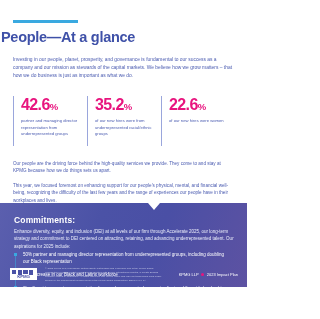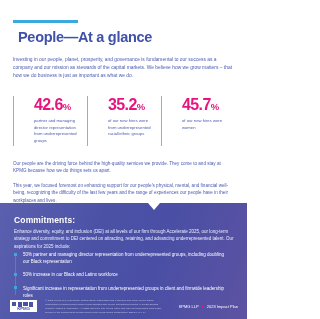--- a/index.html
+++ b/index.html
@@ -23,21 +23,21 @@
     left: 13px;
     top: 20px;
     width: 65px;
     height: 2.5px;
     background: #3aa9e0;
   }
 
   
   .title {
     position: absolute;
-    left: 18px;
+    left: 1px;
     top: 29px;
     font-size: 14.5px;
     font-weight: bold;
     color: #3f51a8;
     letter-spacing: -0.3px;
     white-space: nowrap;
   }
 
   
   .intro {
@@ -54,21 +54,21 @@
   .stats {
     position: absolute;
     left: 13px;
     top: 96px;
     width: 222px;
     height: 50px;
     display: flex;
   }
   .stat {
     flex: 1;
-    padding-left: 20px;
+    padding-left: 7px;
     border-left: 0.7px solid #9aa6dc;
     display: flex;
     flex-direction: column;
   }
   .stat-value {
     font-size: 16px;
     font-weight: bold;
     color: #e8147e;
     letter-spacing: -0.6px;
     line-height: 1;
@@ -96,21 +96,21 @@
     color: #4a5bb0;
   }
   .body-copy p + p { margin-top: 7px; }
 
   
   .panel {
     position: absolute;
     left: 0;
     top: 203px;
     width: 247px;
-    height: 116px;
+    height: 84px;
     background: linear-gradient(110deg, #5b5fae 0%, #4b52a6 38%, #4a4fa5 62%, #5d52a2 100%);
     overflow: hidden;
   }
   .panel-notch {
     position: absolute;
     left: 148px;
     top: 0;
     width: 0;
     height: 0;
     border-left: 6px solid transparent;
@@ -259,21 +259,21 @@
       <div class="stat-value"><span>42.6</span><span class="pct">%</span></div>
       <div class="stat-caption">partner and managing director representation from underrepresented groups</div>
     </div>
 
     <div class="stat">
       <div class="stat-value"><span>35.2</span><span class="pct">%</span></div>
       <div class="stat-caption">of our new hires were from underrepresented racial/ethnic groups</div>
     </div>
 
     <div class="stat">
-      <div class="stat-value"><span>45.7</span><span class="pct">%</span></div>
+      <div class="stat-value"><span>22.6</span><span class="pct">%</span></div>
       <div class="stat-caption">of our new hires were women</div>
     </div>
 
   </div>
 
   <div class="body-copy">
     <p>Our people are the driving force behind the high-quality services we provide. They come to and stay at KPMG because how we do things sets us apart.</p>
     <p>This year, we focused foremost on enhancing support for our people's physical, mental, and financial well-being, recognizing the difficulty of the last few years and the range of experiences our people have in their workplaces and lives.</p>
   </div>
 

